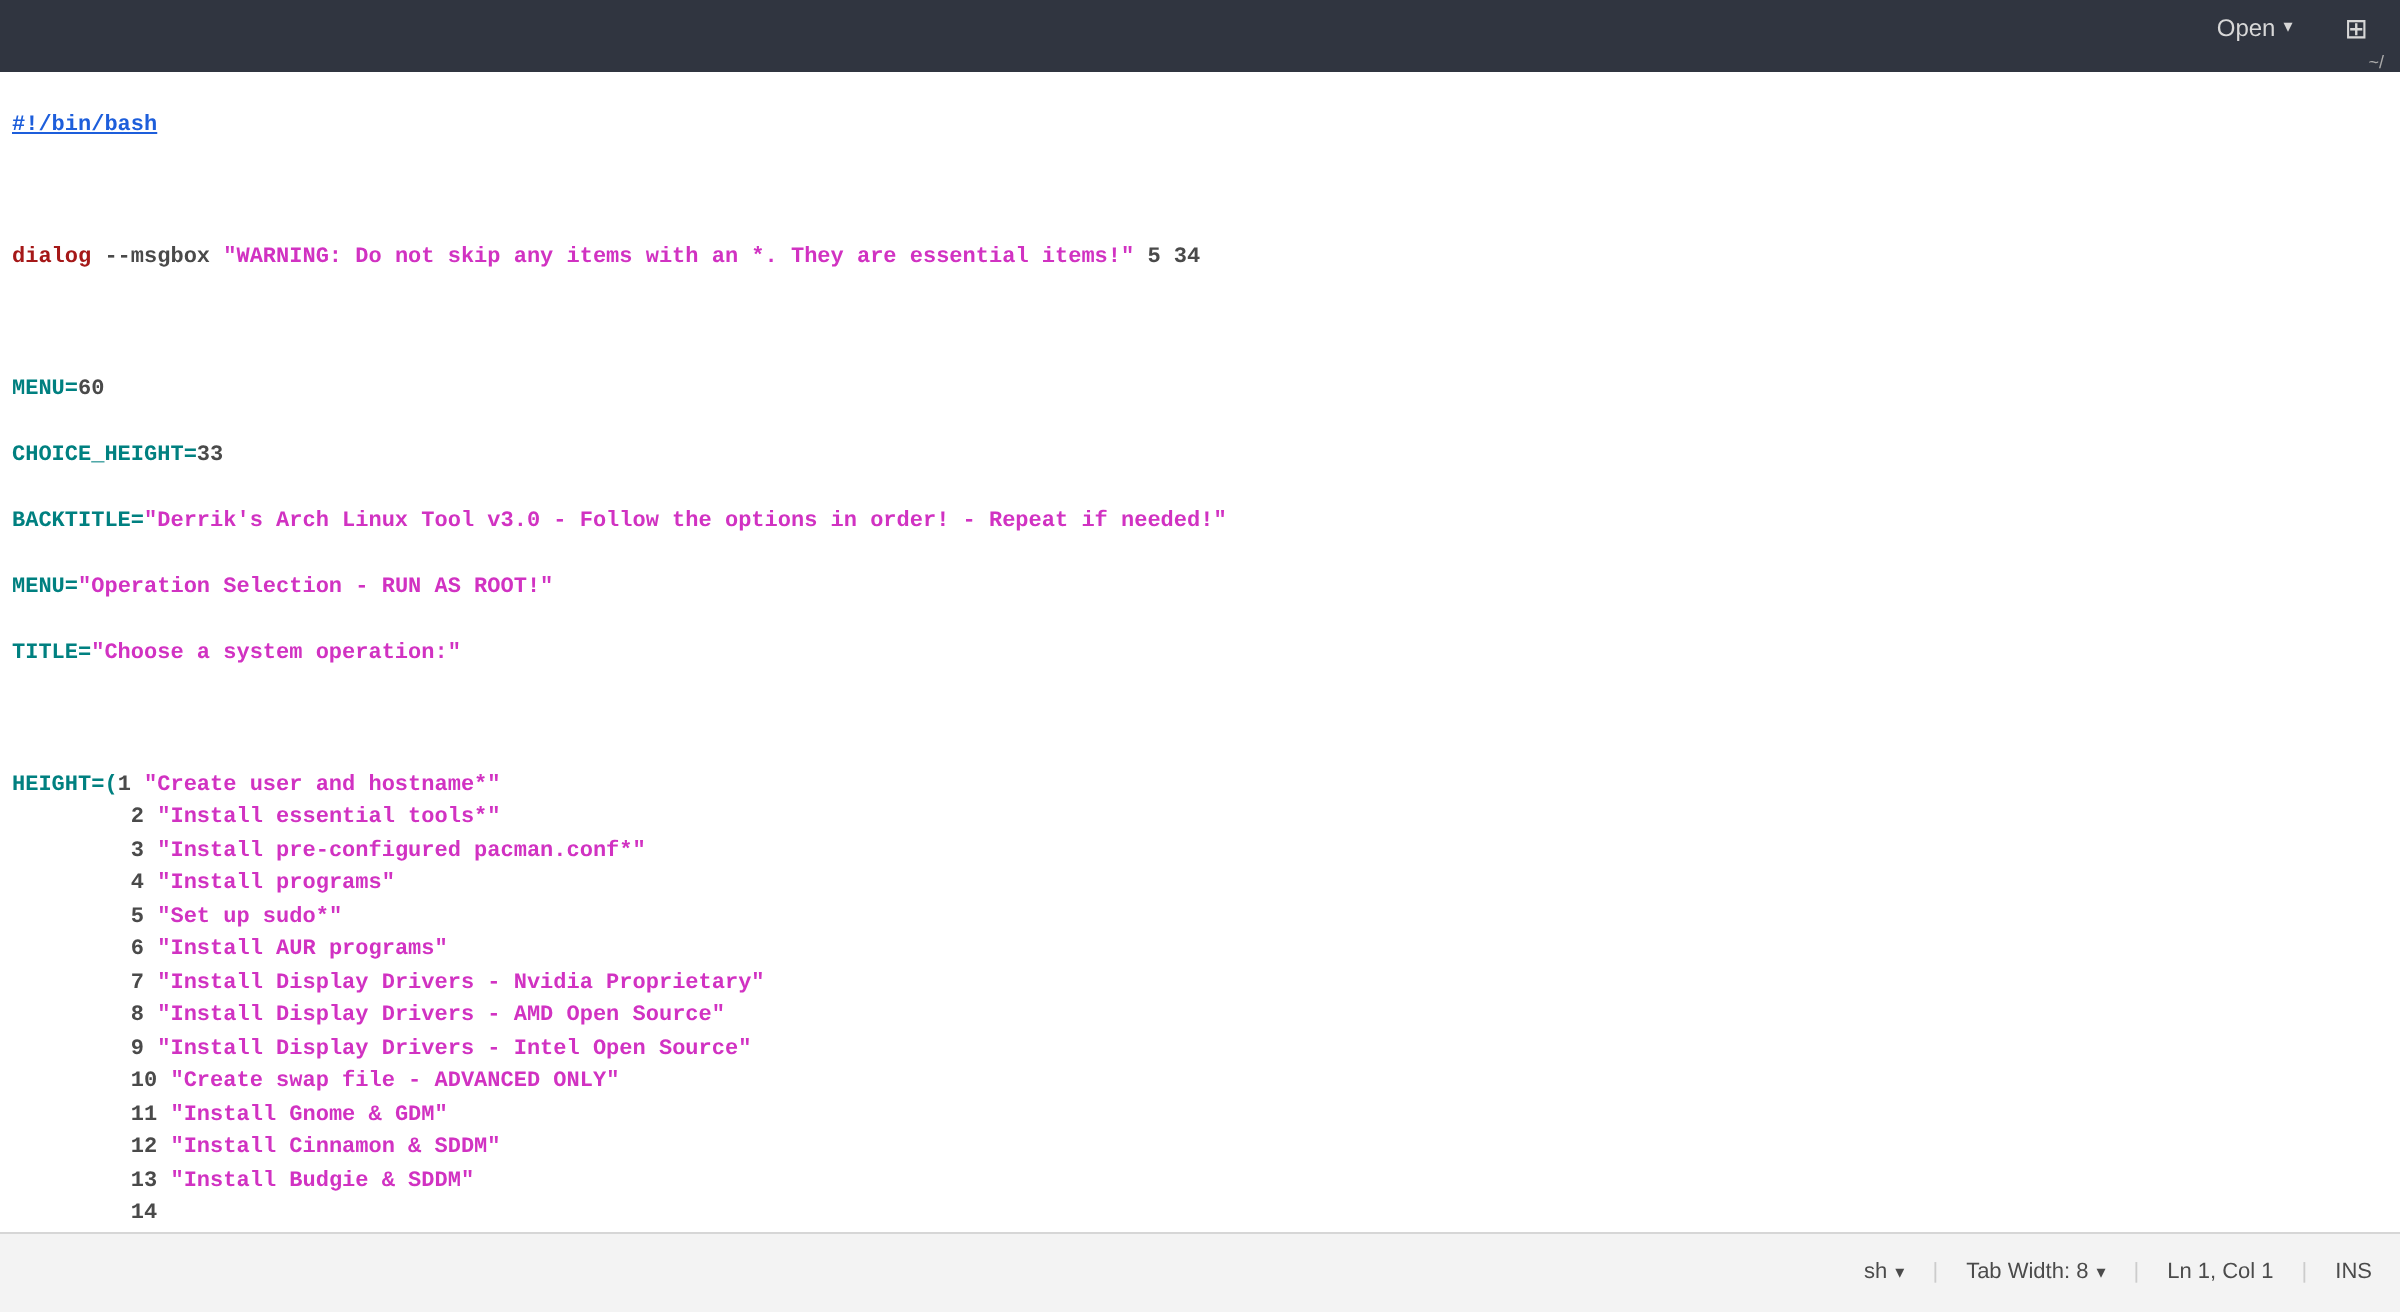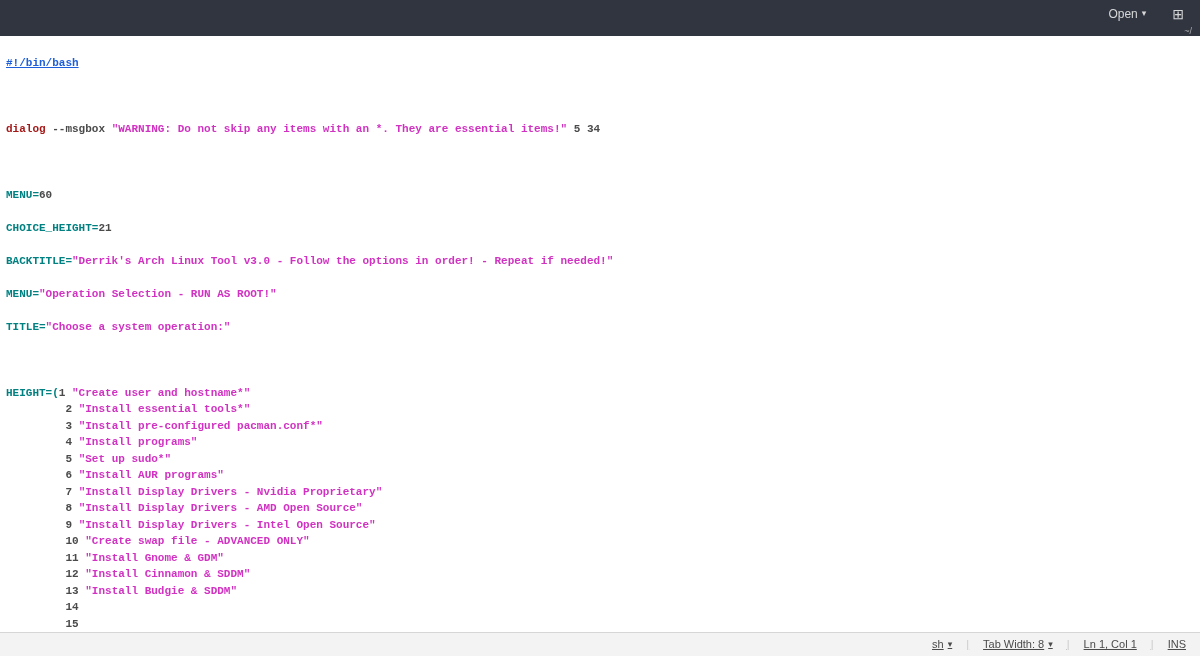--- a/index.html
+++ b/index.html
@@ -51,32 +51,31 @@
       color: #4a4a4a;
     }
     .editor .line { white-space: pre-wrap; word-break: break-all; }
     .editor .c-darkcyan { color: #008080; }
     .editor .c-blue { color: #1d5edb; text-decoration: underline; }
     .editor .c-str { color: #d132c2; }
     .editor .c-firebrick { color: #a51818; }
 
     
     .statusbar {
-      height: 24px;
+      height: 40px;
       background: #f3f3f3;
       border-top: 1px solid #d6d6d6;
       display: flex;
       align-items: center;
       justify-content: flex-end;
       gap: 14px;
       padding: 0 14px;
       font-family: -apple-system, sans-serif;
       font-size: 11px;
       color: #4b4b4b;
-      text-decoration: underline;
     }
     .statusbar .cell { display:flex; align-items:center; gap:4px; cursor:pointer;}
     .statusbar .sep { color:#ccc;}
     .statusbar .arrow { font-size: 9px; }
   </style>
 </head>
 <body>
 
 <div class="titlebar">
   <div class="left-group">
@@ -109,21 +108,21 @@
       </div>
   </div>
 </div>
 
 <div class="editor">
 <div class="line"><span class="c-blue">#!/bin/bash</span></div>
 <div class="line">&nbsp;</div>
 <div class="line"><span class="c-firebrick">dialog</span><span> --msgbox </span><span class="c-str">"WARNING: Do not skip any items with an *. They are essential items!"</span><span> 5 34</span></div>
 <div class="line">&nbsp;</div>
 <div class="line"><span class="c-darkcyan">MENU=</span><span>60</span></div>
-<div class="line"><span class="c-darkcyan">CHOICE_HEIGHT=</span><span>21</span></div>
+<div class="line"><span class="c-darkcyan">CHOICE_HEIGHT=</span><span>33</span></div>
 <div class="line"><span class="c-darkcyan">BACKTITLE=</span><span class="c-str">"Derrik's Arch Linux Tool v3.0 - Follow the options in order! - Repeat if needed!"</span></div>
 <div class="line"><span class="c-darkcyan">MENU=</span><span class="c-str">"Operation Selection - RUN AS ROOT!"</span></div>
 <div class="line"><span class="c-darkcyan">TITLE=</span><span class="c-str">"Choose a system operation:"</span></div>
 <div class="line">&nbsp;</div>
 <div class="line" id="options-block"><span class="c-darkcyan">HEIGHT=(</span><span>1 </span><span class="c-str">"Create user and hostname*"</span>
          2 <span class="c-str">"Install essential tools*"</span>
          3 <span class="c-str">"Install pre-configured pacman.conf*"</span>
          4 <span class="c-str">"Install programs"</span>
          5 <span class="c-str">"Set up sudo*"</span>
          6 <span class="c-str">"Install AUR programs"</span>

